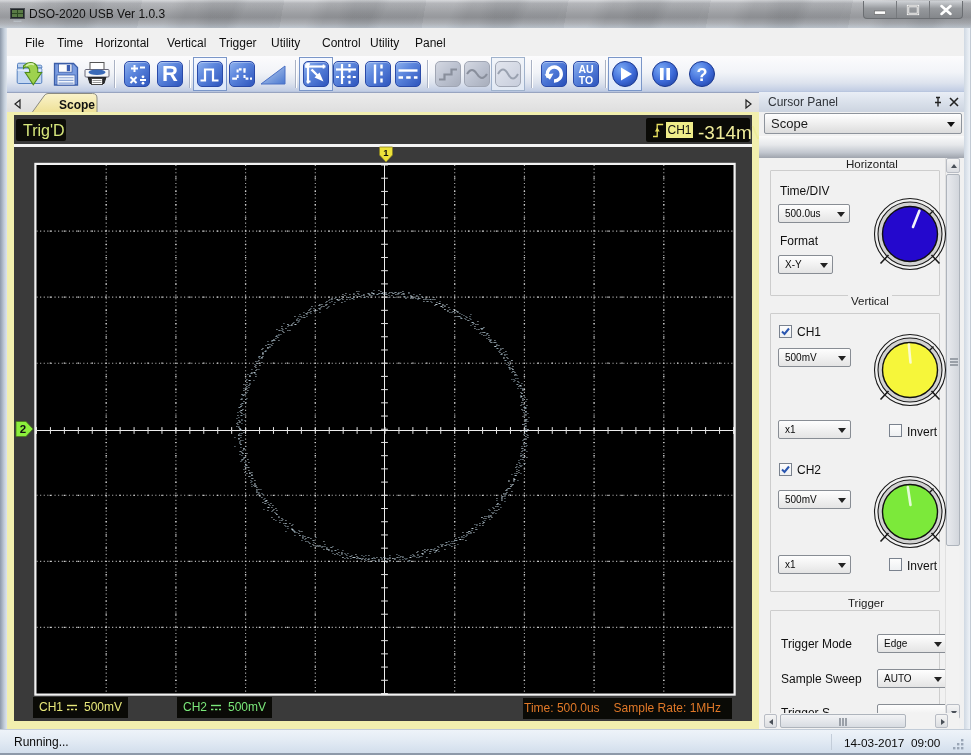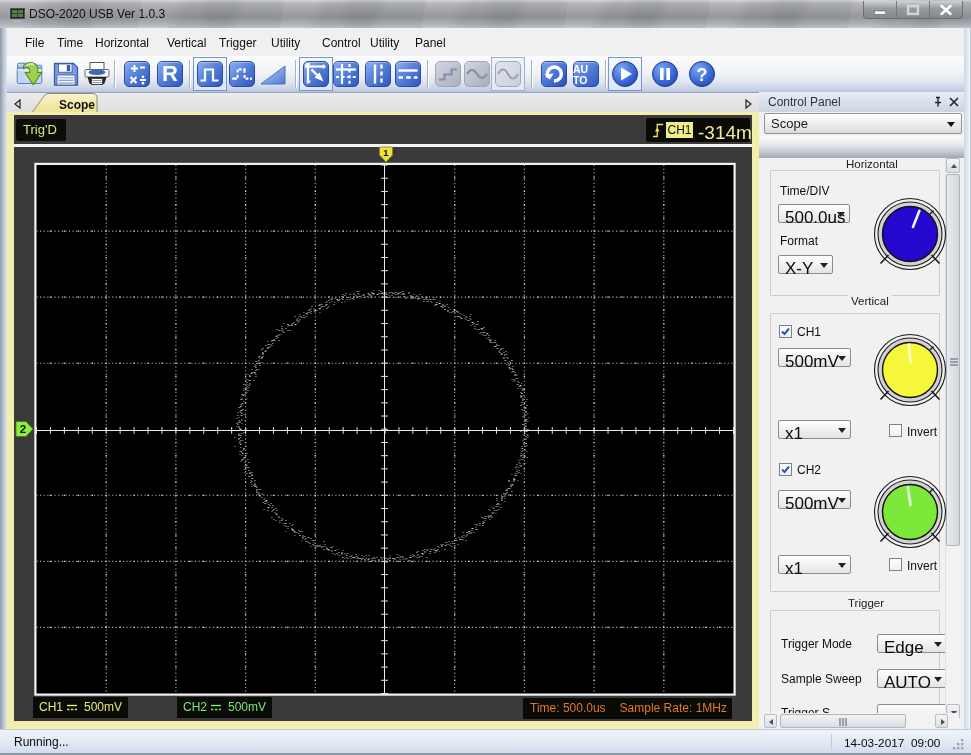--- a/index.html
+++ b/index.html
@@ -27,21 +27,21 @@
 #client{left:7px;top:112px;width:752px;height:617px;background:#f2efae}
 #scopepanel{left:7px;top:3px;width:738px;height:606px;background:#3a3a3a}
 
 #cpanel{left:759px;top:92px;width:205px;height:637px;background:#f1f1f1}
 #cpanel-hdr{left:0;top:0;width:205px;height:20px;background:linear-gradient(180deg,#e9eef6,#ccd4e0);font-size:12px;color:#30343a}
 #scope-dd{left:5px;top:21px;width:198px;height:21px;background:linear-gradient(180deg,#fff 0%,#f0f0f0 45%,#dcdcdc 100%);border:1px solid #8e949c;border-radius:2px;font-size:13px;color:#1a1a1a}
 #gloss{left:0;top:44px;width:205px;height:22px;background:linear-gradient(180deg,#fafafa 0%,#e6e8eb 40%,#c2c7cf 75%,#9fa4ad 100%)}
 .grpbox{position:absolute;border:1px solid #cdcdcd;border-radius:1px}
 .grptitle{position:absolute;background:#f1f1f1;font-size:11.5px;color:#202020;padding:0 3px}
 .lbl{position:absolute;font-size:12px;color:#101010}
-.dd{position:absolute;height:19px;background:linear-gradient(180deg,#fefefe 0%,#f4f4f4 40%,#e4e4e4 100%);border:1px solid #888d94;border-radius:2px;font-size:17px;color:#0a0a0a}
+.dd{position:absolute;height:19px;background:linear-gradient(180deg,#fefefe 0%,#f4f4f4 40%,#e4e4e4 100%);border:1px solid #888d94;border-radius:2px;font-size:10px;color:#0a0a0a}
 .dd .tx{position:absolute;left:6px;top:2.5px}
 .dd .ar{position:absolute;right:4px;top:7px;width:0;height:0;border-left:4px solid transparent;border-right:4px solid transparent;border-top:5px solid #222}
 .cb{position:absolute;width:13px;height:13px;background:linear-gradient(180deg,#fdfdfd,#eef0f2);border:1px solid #7a828e}
 
 #statusbar{left:0;top:729px;width:971px;height:24px;background:linear-gradient(180deg,#eef3f9 0%,#e3ebf4 45%,#d2deec 100%);border-top:1px solid #c2ccd8}
 #statusbar .tx{position:absolute;top:5px;font-size:12px;color:#0a0a0a}
 </style></head><body>
 
 <div class="abs" style="left:0;top:0;width:7px;height:755px;background:linear-gradient(90deg,#8d99a9,#c3cdd9 60%,#dde4ec)"></div>
 <div class="abs" style="left:964px;top:0;width:7px;height:755px;background:linear-gradient(90deg,#cfd8e2,#e4eaf1 55%,#eef2f7 85%,#9aa6b4 100%)"></div>
@@ -231,21 +231,21 @@
  <div class="tbtn" style="left:532px">
       <div class="bluesq" style="background:linear-gradient(135deg,#7ea6ec 0%,#4a74d4 50%,#2850b8 100%)"></div>
   <svg class="abs" style="left:2px;top:2px" width="26" height="26" viewBox="0 0 26 26">
    <path d="M7.2 16.5 A7 7 0 1 1 13 20" stroke="#fff" stroke-width="3.4" fill="none"></path>
    <path d="M3.5 13.5 L8.9 18.8 L12.5 12.5 Z" fill="#fff"></path>
   </svg>
  </div>
 
  <div class="tbtn" style="left:564px">
       <div class="bluesq"></div>
-  <div class="abs" style="left:2px;top:2px;width:26px;height:26px;color:#fff;font-size:10.5px;font-weight:bold;text-align:left;line-height:11px;padding-top:2.5px">AU<br>TO</div>
+  <div class="abs" style="left:2px;top:2px;width:26px;height:26px;color:#fff;font-size:10.5px;font-weight:bold;text-align:center;line-height:11px;padding-top:2.5px">AU<br>TO</div>
  </div>
  <div class="tsep" style="left:598px"></div>
 
  <div class="tbtn" style="left:603px">
       <div class="selbox"></div>
   <svg class="abs" style="left:1px;top:1px" width="28" height="28" viewBox="0 0 28 28">
    <defs>
           <radialGradient id="pg" cx=".35" cy=".3" r=".9">
             <stop offset="0" stop-color="#7aaaf4"></stop>
             <stop offset=".55" stop-color="#3d6ad8"></stop>
@@ -286,21 +286,21 @@
   <path d="M4 21 L17 3 Q18.5 0.5 21 0.5 L65.5 0.5 Q70 0.5 70 5 L70 21 Z" fill="url(#tabg)" stroke="#8a8a80"></path>
  </svg>
  <div class="abs" style="left:52px;top:5px;font-size:12px;font-weight:bold;color:#111">Scope</div>
  <svg class="abs" style="left:736px;top:5px" width="11" height="12" viewBox="0 0 11 12">
       <path d="M3 2 L8 6 L3 10 Z" fill="none" stroke="#222" stroke-width="1.2"></path>
     </svg>
 </div>
 <div id="client" class="abs">
  <div id="scopepanel" class="abs">
 
-  <div class="abs" style="left:2px;top:4px;width:50px;height:22px;background:#0c0c08;border-radius:2px;color:#d8e87c;font-size:13px;padding:3px 0 0 7px">Trig'D</div>
+  <div class="abs" style="left:2px;top:4px;width:50px;height:22px;background:#0c0c08;border-radius:2px;color:#d8e87c;font-size:16px;padding:3px 0 0 7px">Trig'D</div>
   <div class="abs" style="left:632px;top:3px;width:104px;height:24px;background:#0a0a06;border-radius:2px">
     <svg class="abs" style="left:5px;top:3px" width="14" height="18" viewBox="0 0 14 18">
       <path d="M2 15.5 h4.2 v-12 h6" stroke="#e8e060" stroke-width="1.3" fill="none"></path>
       <path d="M6.3 6.5 L3.9 10.5 L8.7 10.5 Z" fill="#e8e060"></path>
     </svg>
     <div class="abs" style="left:20px;top:4px;width:27px;height:16px;background:#efec8a;color:#111;font-size:12px;text-align:center;line-height:16px">CH1</div>
     <div class="abs" style="left:52px;top:4px;font-size:19px;color:#efec9a">-314mV</div>
   </div>
   <div class="abs" style="left:0;top:29px;width:738px;height:2.5px;background:#f4f4f4"></div>
 
@@ -315,21 +315,21 @@
   </svg>
 
   <div class="abs" style="left:19px;top:582px;width:95px;height:21px;background:#0a0a06;color:#e8e87a;font-size:12px;line-height:21px"><span style="margin-left:6px">CH1</span><svg style="position:absolute;left:33px;top:7px" width="12" height="8" viewBox="0 0 12 8">
           <path d="M1 1.5 h10" stroke="#e8e87a" stroke-width="1.4"></path>
           <path d="M1 5.5 h10" stroke="#e8e87a" stroke-width="1.4" stroke-dasharray="2.4 1.6"></path>
         </svg><span style="margin-left:21px">500mV</span></div>
   <div class="abs" style="left:163px;top:582px;width:95px;height:21px;background:#0a0a06;color:#7ae87a;font-size:12px;line-height:21px"><span style="margin-left:6px">CH2</span><svg style="position:absolute;left:33px;top:7px" width="12" height="8" viewBox="0 0 12 8">
           <path d="M1 1.5 h10" stroke="#7ae87a" stroke-width="1.4"></path>
           <path d="M1 5.5 h10" stroke="#7ae87a" stroke-width="1.4" stroke-dasharray="2.4 1.6"></path>
         </svg><span style="margin-left:21px">500mV</span></div>
-  <div class="abs" style="left:509px;top:583px;width:209px;height:21px;background:#0a0a06;color:#e07828;font-size:12px;line-height:21px;white-space:nowrap"><span style="margin-left:7px">Time: 500.0us</span><span style="margin-left:14px">Sample Rate: 1MHz</span></div>
+  <div class="abs" style="left:509px;top:583px;width:209px;height:21px;background:#0a0a06;color:#e07828;font-size:12px;line-height:21px;white-space:nowrap"><span style="margin-left:1px">Time: 500.0us</span><span style="margin-left:14px">Sample Rate: 1MHz</span></div>
  </div>
 </div>
 <svg width="706" height="540" viewBox="0 0 706 540" style="position:absolute;left:32px;top:160px">
 <rect x="3.40" y="3.90" width="699.20" height="530.70" fill="#000" stroke="#f2f2f2" stroke-width="2.2"></rect>
 <line x1="74.2" y1="5.0" x2="74.2" y2="533.5" stroke="#b2b2b2" stroke-width="1.1" stroke-dasharray="1.1 2.5"></line>
 <line x1="143.9" y1="5.0" x2="143.9" y2="533.5" stroke="#b2b2b2" stroke-width="1.1" stroke-dasharray="1.1 2.5"></line>
 <line x1="213.6" y1="5.0" x2="213.6" y2="533.5" stroke="#b2b2b2" stroke-width="1.1" stroke-dasharray="1.1 2.5"></line>
 <line x1="283.3" y1="5.0" x2="283.3" y2="533.5" stroke="#b2b2b2" stroke-width="1.1" stroke-dasharray="1.1 2.5"></line>
 <line x1="422.7" y1="5.0" x2="422.7" y2="533.5" stroke="#b2b2b2" stroke-width="1.1" stroke-dasharray="1.1 2.5"></line>
 <line x1="492.4" y1="5.0" x2="492.4" y2="533.5" stroke="#b2b2b2" stroke-width="1.1" stroke-dasharray="1.1 2.5"></line>
@@ -343,21 +343,21 @@
 <line x1="4.5" y1="467.4" x2="701.5" y2="467.4" stroke="#b2b2b2" stroke-width="1.1" stroke-dasharray="1.1 2.5"></line>
 <line x1="352.5" y1="5.0" x2="352.5" y2="533.5" stroke="#ededed" stroke-width="1"></line>
 <line x1="4.5" y1="270.5" x2="701.5" y2="270.5" stroke="#ededed" stroke-width="1"></line>
 <path d="M4.50 267.1v6.8M18.44 267.1v6.8M32.38 267.1v6.8M46.32 267.1v6.8M60.26 267.1v6.8M74.20 267.1v6.8M88.14 267.1v6.8M102.08 267.1v6.8M116.02 267.1v6.8M129.96 267.1v6.8M143.90 267.1v6.8M157.84 267.1v6.8M171.78 267.1v6.8M185.72 267.1v6.8M199.66 267.1v6.8M213.60 267.1v6.8M227.54 267.1v6.8M241.48 267.1v6.8M255.42 267.1v6.8M269.36 267.1v6.8M283.30 267.1v6.8M297.24 267.1v6.8M311.18 267.1v6.8M325.12 267.1v6.8M339.06 267.1v6.8M353.00 267.1v6.8M366.94 267.1v6.8M380.88 267.1v6.8M394.82 267.1v6.8M408.76 267.1v6.8M422.70 267.1v6.8M436.64 267.1v6.8M450.58 267.1v6.8M464.52 267.1v6.8M478.46 267.1v6.8M492.40 267.1v6.8M506.34 267.1v6.8M520.28 267.1v6.8M534.22 267.1v6.8M548.16 267.1v6.8M562.10 267.1v6.8M576.04 267.1v6.8M589.98 267.1v6.8M603.92 267.1v6.8M617.86 267.1v6.8M631.80 267.1v6.8M645.74 267.1v6.8M659.68 267.1v6.8M673.62 267.1v6.8M687.56 267.1v6.8M701.50 267.1v6.8M349.1 5.00h6.8M349.1 18.21h6.8M349.1 31.43h6.8M349.1 44.64h6.8M349.1 57.85h6.8M349.1 71.06h6.8M349.1 84.28h6.8M349.1 97.49h6.8M349.1 110.70h6.8M349.1 123.91h6.8M349.1 137.12h6.8M349.1 150.34h6.8M349.1 163.55h6.8M349.1 176.76h6.8M349.1 189.97h6.8M349.1 203.19h6.8M349.1 216.40h6.8M349.1 229.61h6.8M349.1 242.83h6.8M349.1 256.04h6.8M349.1 269.25h6.8M349.1 282.46h6.8M349.1 295.68h6.8M349.1 308.89h6.8M349.1 322.10h6.8M349.1 335.31h6.8M349.1 348.53h6.8M349.1 361.74h6.8M349.1 374.95h6.8M349.1 388.16h6.8M349.1 401.38h6.8M349.1 414.59h6.8M349.1 427.80h6.8M349.1 441.01h6.8M349.1 454.23h6.8M349.1 467.44h6.8M349.1 480.65h6.8M349.1 493.86h6.8M349.1 507.07h6.8M349.1 520.29h6.8M349.1 533.50h6.8" stroke="#e4e4e4" stroke-width="1" fill="none"></path>
 <path d="M73.5 18.2h1.4M73.5 31.4h1.4M73.5 44.6h1.4M73.5 57.9h1.4M73.5 71.1h1.4M73.5 84.3h1.4M73.5 97.5h1.4M73.5 110.7h1.4M73.5 123.9h1.4M73.5 137.1h1.4M73.5 150.3h1.4M73.5 163.6h1.4M73.5 176.8h1.4M73.5 190.0h1.4M73.5 203.2h1.4M73.5 216.4h1.4M73.5 229.6h1.4M73.5 242.8h1.4M73.5 256.0h1.4M73.5 269.2h1.4M73.5 282.5h1.4M73.5 295.7h1.4M73.5 308.9h1.4M73.5 322.1h1.4M73.5 335.3h1.4M73.5 348.5h1.4M73.5 361.7h1.4M73.5 374.9h1.4M73.5 388.2h1.4M73.5 401.4h1.4M73.5 414.6h1.4M73.5 427.8h1.4M73.5 441.0h1.4M73.5 454.2h1.4M73.5 467.4h1.4M73.5 480.7h1.4M73.5 493.9h1.4M73.5 507.1h1.4M73.5 520.3h1.4M143.2 18.2h1.4M143.2 31.4h1.4M143.2 44.6h1.4M143.2 57.9h1.4M143.2 71.1h1.4M143.2 84.3h1.4M143.2 97.5h1.4M143.2 110.7h1.4M143.2 123.9h1.4M143.2 137.1h1.4M143.2 150.3h1.4M143.2 163.6h1.4M143.2 176.8h1.4M143.2 190.0h1.4M143.2 203.2h1.4M143.2 216.4h1.4M143.2 229.6h1.4M143.2 242.8h1.4M143.2 256.0h1.4M143.2 269.2h1.4M143.2 282.5h1.4M143.2 295.7h1.4M143.2 308.9h1.4M143.2 322.1h1.4M143.2 335.3h1.4M143.2 348.5h1.4M143.2 361.7h1.4M143.2 374.9h1.4M143.2 388.2h1.4M143.2 401.4h1.4M143.2 414.6h1.4M143.2 427.8h1.4M143.2 441.0h1.4M143.2 454.2h1.4M143.2 467.4h1.4M143.2 480.7h1.4M143.2 493.9h1.4M143.2 507.1h1.4M143.2 520.3h1.4M212.9 18.2h1.4M212.9 31.4h1.4M212.9 44.6h1.4M212.9 57.9h1.4M212.9 71.1h1.4M212.9 84.3h1.4M212.9 97.5h1.4M212.9 110.7h1.4M212.9 123.9h1.4M212.9 137.1h1.4M212.9 150.3h1.4M212.9 163.6h1.4M212.9 176.8h1.4M212.9 190.0h1.4M212.9 203.2h1.4M212.9 216.4h1.4M212.9 229.6h1.4M212.9 242.8h1.4M212.9 256.0h1.4M212.9 269.2h1.4M212.9 282.5h1.4M212.9 295.7h1.4M212.9 308.9h1.4M212.9 322.1h1.4M212.9 335.3h1.4M212.9 348.5h1.4M212.9 361.7h1.4M212.9 374.9h1.4M212.9 388.2h1.4M212.9 401.4h1.4M212.9 414.6h1.4M212.9 427.8h1.4M212.9 441.0h1.4M212.9 454.2h1.4M212.9 467.4h1.4M212.9 480.7h1.4M212.9 493.9h1.4M212.9 507.1h1.4M212.9 520.3h1.4M282.6 18.2h1.4M282.6 31.4h1.4M282.6 44.6h1.4M282.6 57.9h1.4M282.6 71.1h1.4M282.6 84.3h1.4M282.6 97.5h1.4M282.6 110.7h1.4M282.6 123.9h1.4M282.6 137.1h1.4M282.6 150.3h1.4M282.6 163.6h1.4M282.6 176.8h1.4M282.6 190.0h1.4M282.6 203.2h1.4M282.6 216.4h1.4M282.6 229.6h1.4M282.6 242.8h1.4M282.6 256.0h1.4M282.6 269.2h1.4M282.6 282.5h1.4M282.6 295.7h1.4M282.6 308.9h1.4M282.6 322.1h1.4M282.6 335.3h1.4M282.6 348.5h1.4M282.6 361.7h1.4M282.6 374.9h1.4M282.6 388.2h1.4M282.6 401.4h1.4M282.6 414.6h1.4M282.6 427.8h1.4M282.6 441.0h1.4M282.6 454.2h1.4M282.6 467.4h1.4M282.6 480.7h1.4M282.6 493.9h1.4M282.6 507.1h1.4M282.6 520.3h1.4M422.0 18.2h1.4M422.0 31.4h1.4M422.0 44.6h1.4M422.0 57.9h1.4M422.0 71.1h1.4M422.0 84.3h1.4M422.0 97.5h1.4M422.0 110.7h1.4M422.0 123.9h1.4M422.0 137.1h1.4M422.0 150.3h1.4M422.0 163.6h1.4M422.0 176.8h1.4M422.0 190.0h1.4M422.0 203.2h1.4M422.0 216.4h1.4M422.0 229.6h1.4M422.0 242.8h1.4M422.0 256.0h1.4M422.0 269.2h1.4M422.0 282.5h1.4M422.0 295.7h1.4M422.0 308.9h1.4M422.0 322.1h1.4M422.0 335.3h1.4M422.0 348.5h1.4M422.0 361.7h1.4M422.0 374.9h1.4M422.0 388.2h1.4M422.0 401.4h1.4M422.0 414.6h1.4M422.0 427.8h1.4M422.0 441.0h1.4M422.0 454.2h1.4M422.0 467.4h1.4M422.0 480.7h1.4M422.0 493.9h1.4M422.0 507.1h1.4M422.0 520.3h1.4M491.7 18.2h1.4M491.7 31.4h1.4M491.7 44.6h1.4M491.7 57.9h1.4M491.7 71.1h1.4M491.7 84.3h1.4M491.7 97.5h1.4M491.7 110.7h1.4M491.7 123.9h1.4M491.7 137.1h1.4M491.7 150.3h1.4M491.7 163.6h1.4M491.7 176.8h1.4M491.7 190.0h1.4M491.7 203.2h1.4M491.7 216.4h1.4M491.7 229.6h1.4M491.7 242.8h1.4M491.7 256.0h1.4M491.7 269.2h1.4M491.7 282.5h1.4M491.7 295.7h1.4M491.7 308.9h1.4M491.7 322.1h1.4M491.7 335.3h1.4M491.7 348.5h1.4M491.7 361.7h1.4M491.7 374.9h1.4M491.7 388.2h1.4M491.7 401.4h1.4M491.7 414.6h1.4M491.7 427.8h1.4M491.7 441.0h1.4M491.7 454.2h1.4M491.7 467.4h1.4M491.7 480.7h1.4M491.7 493.9h1.4M491.7 507.1h1.4M491.7 520.3h1.4M561.4 18.2h1.4M561.4 31.4h1.4M561.4 44.6h1.4M561.4 57.9h1.4M561.4 71.1h1.4M561.4 84.3h1.4M561.4 97.5h1.4M561.4 110.7h1.4M561.4 123.9h1.4M561.4 137.1h1.4M561.4 150.3h1.4M561.4 163.6h1.4M561.4 176.8h1.4M561.4 190.0h1.4M561.4 203.2h1.4M561.4 216.4h1.4M561.4 229.6h1.4M561.4 242.8h1.4M561.4 256.0h1.4M561.4 269.2h1.4M561.4 282.5h1.4M561.4 295.7h1.4M561.4 308.9h1.4M561.4 322.1h1.4M561.4 335.3h1.4M561.4 348.5h1.4M561.4 361.7h1.4M561.4 374.9h1.4M561.4 388.2h1.4M561.4 401.4h1.4M561.4 414.6h1.4M561.4 427.8h1.4M561.4 441.0h1.4M561.4 454.2h1.4M561.4 467.4h1.4M561.4 480.7h1.4M561.4 493.9h1.4M561.4 507.1h1.4M561.4 520.3h1.4M631.1 18.2h1.4M631.1 31.4h1.4M631.1 44.6h1.4M631.1 57.9h1.4M631.1 71.1h1.4M631.1 84.3h1.4M631.1 97.5h1.4M631.1 110.7h1.4M631.1 123.9h1.4M631.1 137.1h1.4M631.1 150.3h1.4M631.1 163.6h1.4M631.1 176.8h1.4M631.1 190.0h1.4M631.1 203.2h1.4M631.1 216.4h1.4M631.1 229.6h1.4M631.1 242.8h1.4M631.1 256.0h1.4M631.1 269.2h1.4M631.1 282.5h1.4M631.1 295.7h1.4M631.1 308.9h1.4M631.1 322.1h1.4M631.1 335.3h1.4M631.1 348.5h1.4M631.1 361.7h1.4M631.1 374.9h1.4M631.1 388.2h1.4M631.1 401.4h1.4M631.1 414.6h1.4M631.1 427.8h1.4M631.1 441.0h1.4M631.1 454.2h1.4M631.1 467.4h1.4M631.1 480.7h1.4M631.1 493.9h1.4M631.1 507.1h1.4M631.1 520.3h1.4M17.7 71.1h1.4M31.7 71.1h1.4M45.6 71.1h1.4M59.6 71.1h1.4M73.5 71.1h1.4M87.4 71.1h1.4M101.4 71.1h1.4M115.3 71.1h1.4M129.3 71.1h1.4M143.2 71.1h1.4M157.1 71.1h1.4M171.1 71.1h1.4M185.0 71.1h1.4M199.0 71.1h1.4M212.9 71.1h1.4M226.8 71.1h1.4M240.8 71.1h1.4M254.7 71.1h1.4M268.7 71.1h1.4M282.6 71.1h1.4M296.5 71.1h1.4M310.5 71.1h1.4M324.4 71.1h1.4M338.4 71.1h1.4M352.3 71.1h1.4M366.2 71.1h1.4M380.2 71.1h1.4M394.1 71.1h1.4M408.1 71.1h1.4M422.0 71.1h1.4M435.9 71.1h1.4M449.9 71.1h1.4M463.8 71.1h1.4M477.8 71.1h1.4M491.7 71.1h1.4M505.6 71.1h1.4M519.6 71.1h1.4M533.5 71.1h1.4M547.5 71.1h1.4M561.4 71.1h1.4M575.3 71.1h1.4M589.3 71.1h1.4M603.2 71.1h1.4M617.2 71.1h1.4M631.1 71.1h1.4M645.0 71.1h1.4M659.0 71.1h1.4M672.9 71.1h1.4M686.9 71.1h1.4M17.7 137.1h1.4M31.7 137.1h1.4M45.6 137.1h1.4M59.6 137.1h1.4M73.5 137.1h1.4M87.4 137.1h1.4M101.4 137.1h1.4M115.3 137.1h1.4M129.3 137.1h1.4M143.2 137.1h1.4M157.1 137.1h1.4M171.1 137.1h1.4M185.0 137.1h1.4M199.0 137.1h1.4M212.9 137.1h1.4M226.8 137.1h1.4M240.8 137.1h1.4M254.7 137.1h1.4M268.7 137.1h1.4M282.6 137.1h1.4M296.5 137.1h1.4M310.5 137.1h1.4M324.4 137.1h1.4M338.4 137.1h1.4M352.3 137.1h1.4M366.2 137.1h1.4M380.2 137.1h1.4M394.1 137.1h1.4M408.1 137.1h1.4M422.0 137.1h1.4M435.9 137.1h1.4M449.9 137.1h1.4M463.8 137.1h1.4M477.8 137.1h1.4M491.7 137.1h1.4M505.6 137.1h1.4M519.6 137.1h1.4M533.5 137.1h1.4M547.5 137.1h1.4M561.4 137.1h1.4M575.3 137.1h1.4M589.3 137.1h1.4M603.2 137.1h1.4M617.2 137.1h1.4M631.1 137.1h1.4M645.0 137.1h1.4M659.0 137.1h1.4M672.9 137.1h1.4M686.9 137.1h1.4M17.7 203.2h1.4M31.7 203.2h1.4M45.6 203.2h1.4M59.6 203.2h1.4M73.5 203.2h1.4M87.4 203.2h1.4M101.4 203.2h1.4M115.3 203.2h1.4M129.3 203.2h1.4M143.2 203.2h1.4M157.1 203.2h1.4M171.1 203.2h1.4M185.0 203.2h1.4M199.0 203.2h1.4M212.9 203.2h1.4M226.8 203.2h1.4M240.8 203.2h1.4M254.7 203.2h1.4M268.7 203.2h1.4M282.6 203.2h1.4M296.5 203.2h1.4M310.5 203.2h1.4M324.4 203.2h1.4M338.4 203.2h1.4M352.3 203.2h1.4M366.2 203.2h1.4M380.2 203.2h1.4M394.1 203.2h1.4M408.1 203.2h1.4M422.0 203.2h1.4M435.9 203.2h1.4M449.9 203.2h1.4M463.8 203.2h1.4M477.8 203.2h1.4M491.7 203.2h1.4M505.6 203.2h1.4M519.6 203.2h1.4M533.5 203.2h1.4M547.5 203.2h1.4M561.4 203.2h1.4M575.3 203.2h1.4M589.3 203.2h1.4M603.2 203.2h1.4M617.2 203.2h1.4M631.1 203.2h1.4M645.0 203.2h1.4M659.0 203.2h1.4M672.9 203.2h1.4M686.9 203.2h1.4M17.7 335.3h1.4M31.7 335.3h1.4M45.6 335.3h1.4M59.6 335.3h1.4M73.5 335.3h1.4M87.4 335.3h1.4M101.4 335.3h1.4M115.3 335.3h1.4M129.3 335.3h1.4M143.2 335.3h1.4M157.1 335.3h1.4M171.1 335.3h1.4M185.0 335.3h1.4M199.0 335.3h1.4M212.9 335.3h1.4M226.8 335.3h1.4M240.8 335.3h1.4M254.7 335.3h1.4M268.7 335.3h1.4M282.6 335.3h1.4M296.5 335.3h1.4M310.5 335.3h1.4M324.4 335.3h1.4M338.4 335.3h1.4M352.3 335.3h1.4M366.2 335.3h1.4M380.2 335.3h1.4M394.1 335.3h1.4M408.1 335.3h1.4M422.0 335.3h1.4M435.9 335.3h1.4M449.9 335.3h1.4M463.8 335.3h1.4M477.8 335.3h1.4M491.7 335.3h1.4M505.6 335.3h1.4M519.6 335.3h1.4M533.5 335.3h1.4M547.5 335.3h1.4M561.4 335.3h1.4M575.3 335.3h1.4M589.3 335.3h1.4M603.2 335.3h1.4M617.2 335.3h1.4M631.1 335.3h1.4M645.0 335.3h1.4M659.0 335.3h1.4M672.9 335.3h1.4M686.9 335.3h1.4M17.7 401.4h1.4M31.7 401.4h1.4M45.6 401.4h1.4M59.6 401.4h1.4M73.5 401.4h1.4M87.4 401.4h1.4M101.4 401.4h1.4M115.3 401.4h1.4M129.3 401.4h1.4M143.2 401.4h1.4M157.1 401.4h1.4M171.1 401.4h1.4M185.0 401.4h1.4M199.0 401.4h1.4M212.9 401.4h1.4M226.8 401.4h1.4M240.8 401.4h1.4M254.7 401.4h1.4M268.7 401.4h1.4M282.6 401.4h1.4M296.5 401.4h1.4M310.5 401.4h1.4M324.4 401.4h1.4M338.4 401.4h1.4M352.3 401.4h1.4M366.2 401.4h1.4M380.2 401.4h1.4M394.1 401.4h1.4M408.1 401.4h1.4M422.0 401.4h1.4M435.9 401.4h1.4M449.9 401.4h1.4M463.8 401.4h1.4M477.8 401.4h1.4M491.7 401.4h1.4M505.6 401.4h1.4M519.6 401.4h1.4M533.5 401.4h1.4M547.5 401.4h1.4M561.4 401.4h1.4M575.3 401.4h1.4M589.3 401.4h1.4M603.2 401.4h1.4M617.2 401.4h1.4M631.1 401.4h1.4M645.0 401.4h1.4M659.0 401.4h1.4M672.9 401.4h1.4M686.9 401.4h1.4M17.7 467.4h1.4M31.7 467.4h1.4M45.6 467.4h1.4M59.6 467.4h1.4M73.5 467.4h1.4M87.4 467.4h1.4M101.4 467.4h1.4M115.3 467.4h1.4M129.3 467.4h1.4M143.2 467.4h1.4M157.1 467.4h1.4M171.1 467.4h1.4M185.0 467.4h1.4M199.0 467.4h1.4M212.9 467.4h1.4M226.8 467.4h1.4M240.8 467.4h1.4M254.7 467.4h1.4M268.7 467.4h1.4M282.6 467.4h1.4M296.5 467.4h1.4M310.5 467.4h1.4M324.4 467.4h1.4M338.4 467.4h1.4M352.3 467.4h1.4M366.2 467.4h1.4M380.2 467.4h1.4M394.1 467.4h1.4M408.1 467.4h1.4M422.0 467.4h1.4M435.9 467.4h1.4M449.9 467.4h1.4M463.8 467.4h1.4M477.8 467.4h1.4M491.7 467.4h1.4M505.6 467.4h1.4M519.6 467.4h1.4M533.5 467.4h1.4M547.5 467.4h1.4M561.4 467.4h1.4M575.3 467.4h1.4M589.3 467.4h1.4M603.2 467.4h1.4M617.2 467.4h1.4M631.1 467.4h1.4M645.0 467.4h1.4M659.0 467.4h1.4M672.9 467.4h1.4M686.9 467.4h1.4" stroke="#cfcfcf" stroke-width="1.2" fill="none"></path>
 <path d="M493.5 265.5h.9M493.5 268.5h.9M495.5 269.5h.9M493.5 269.5h.9M492.5 273.5h.9M494.5 274.5h.9M491.5 274.5h.9M493.5 278.5h.9M490.5 280.5h.9M491.5 279.5h.9M491.5 284.5h.9M493.5 283.5h.9M494.5 285.5h.9M491.5 283.5h.9M493.5 286.5h.9M494.5 285.5h.9M490.5 288.5h.9M489.5 286.5h.9M490.5 288.5h.9M492.5 290.5h.9M494.5 291.5h.9M490.5 290.5h.9M488.5 293.5h.9M490.5 294.5h.9M490.5 297.5h.9M489.5 295.5h.9M488.5 296.5h.9M488.5 299.5h.9M486.5 300.5h.9M491.5 303.5h.9M487.5 303.5h.9M486.5 302.5h.9M489.5 305.5h.9M486.5 307.5h.9M484.5 306.5h.9M484.5 309.5h.9M484.5 309.5h.9M488.5 313.5h.9M482.5 313.5h.9M479.5 314.5h.9M482.5 315.5h.9M483.5 315.5h.9M485.5 320.5h.9M481.5 321.5h.9M480.5 324.5h.9M478.5 326.5h.9M475.5 328.5h.9M476.5 328.5h.9M475.5 328.5h.9M474.5 330.5h.9M477.5 334.5h.9M473.5 334.5h.9M471.5 334.5h.9M472.5 336.5h.9M469.5 336.5h.9M472.5 338.5h.9M469.5 339.5h.9M472.5 341.5h.9M464.5 340.5h.9M467.5 344.5h.9M465.5 343.5h.9M465.5 344.5h.9M468.5 347.5h.9M460.5 347.5h.9M463.5 353.5h.9M461.5 352.5h.9M459.5 352.5h.9M457.5 350.5h.9M456.5 349.5h.9M456.5 355.5h.9M457.5 359.5h.9M454.5 356.5h.9M449.5 357.5h.9M452.5 360.5h.9M450.5 361.5h.9M451.5 362.5h.9M444.5 364.5h.9M444.5 365.5h.9M444.5 365.5h.9M442.5 364.5h.9M444.5 365.5h.9M443.5 367.5h.9M444.5 369.5h.9M439.5 370.5h.9M438.5 373.5h.9M437.5 371.5h.9M436.5 371.5h.9M435.5 372.5h.9M434.5 374.5h.9M434.5 375.5h.9M433.5 376.5h.9M431.5 377.5h.9M429.5 377.5h.9M429.5 376.5h.9M427.5 379.5h.9M424.5 380.5h.9M423.5 380.5h.9M421.5 381.5h.9M425.5 384.5h.9M419.5 381.5h.9M418.5 383.5h.9M416.5 384.5h.9M417.5 385.5h.9M416.5 381.5h.9M414.5 382.5h.9M413.5 382.5h.9M414.5 384.5h.9M412.5 385.5h.9M408.5 384.5h.9M406.5 387.5h.9M406.5 391.5h.9M403.5 391.5h.9M402.5 388.5h.9M401.5 390.5h.9M401.5 389.5h.9M399.5 389.5h.9M398.5 391.5h.9M392.5 392.5h.9M389.5 396.5h.9M385.5 394.5h.9M385.5 395.5h.9M386.5 397.5h.9M384.5 397.5h.9M382.5 396.5h.9M380.5 394.5h.9M380.5 396.5h.9M378.5 395.5h.9M378.5 395.5h.9M377.5 400.5h.9M376.5 400.5h.9M376.5 401.5h.9M374.5 398.5h.9M373.5 399.5h.9M372.5 398.5h.9M370.5 396.5h.9M370.5 399.5h.9M366.5 395.5h.9M367.5 399.5h.9M367.5 397.5h.9M364.5 394.5h.9M364.5 397.5h.9M360.5 398.5h.9M357.5 395.5h.9M357.5 400.5h.9M355.5 399.5h.9M352.5 400.5h.9M352.5 397.5h.9M349.5 398.5h.9M349.5 399.5h.9M346.5 401.5h.9M341.5 397.5h.9M342.5 400.5h.9M340.5 398.5h.9M339.5 398.5h.9M336.5 398.5h.9M335.5 399.5h.9M333.5 395.5h.9M333.5 398.5h.9M333.5 400.5h.9M331.5 396.5h.9M328.5 398.5h.9M329.5 395.5h.9M326.5 398.5h.9M327.5 398.5h.9M319.5 395.5h.9M319.5 395.5h.9M318.5 398.5h.9M317.5 396.5h.9M314.5 397.5h.9M314.5 395.5h.9M315.5 393.5h.9M313.5 394.5h.9M312.5 398.5h.9M312.5 393.5h.9M310.5 397.5h.9M309.5 394.5h.9M310.5 390.5h.9M307.5 395.5h.9M305.5 394.5h.9M305.5 389.5h.9M303.5 390.5h.9M302.5 390.5h.9M300.5 393.5h.9M299.5 391.5h.9M299.5 390.5h.9M299.5 387.5h.9M300.5 386.5h.9M295.5 389.5h.9M294.5 387.5h.9M292.5 386.5h.9M292.5 384.5h.9M289.5 387.5h.9M288.5 386.5h.9M283.5 385.5h.9M281.5 382.5h.9M280.5 380.5h.9M283.5 377.5h.9M278.5 386.5h.9M276.5 382.5h.9M276.5 377.5h.9M275.5 381.5h.9M272.5 379.5h.9M270.5 378.5h.9M269.5 380.5h.9M270.5 376.5h.9M270.5 375.5h.9M267.5 375.5h.9M266.5 370.5h.9M262.5 375.5h.9M264.5 372.5h.9M261.5 371.5h.9M261.5 370.5h.9M262.5 371.5h.9M259.5 368.5h.9M259.5 368.5h.9M260.5 364.5h.9M255.5 368.5h.9M253.5 371.5h.9M253.5 366.5h.9M253.5 363.5h.9M252.5 365.5h.9M250.5 359.5h.9M247.5 360.5h.9M243.5 360.5h.9M246.5 356.5h.9M244.5 354.5h.9M244.5 354.5h.9M242.5 352.5h.9M242.5 352.5h.9M239.5 351.5h.9M237.5 345.5h.9M231.5 349.5h.9M235.5 342.5h.9M233.5 343.5h.9M232.5 341.5h.9M231.5 339.5h.9M232.5 338.5h.9M232.5 338.5h.9M227.5 336.5h.9M230.5 334.5h.9M229.5 333.5h.9M230.5 334.5h.9M226.5 333.5h.9M226.5 332.5h.9M224.5 331.5h.9M228.5 329.5h.9M224.5 330.5h.9M223.5 326.5h.9M219.5 326.5h.9M219.5 324.5h.9M218.5 322.5h.9M219.5 321.5h.9M220.5 318.5h.9M218.5 320.5h.9M217.5 316.5h.9M219.5 315.5h.9M219.5 314.5h.9M217.5 313.5h.9M211.5 309.5h.9M216.5 307.5h.9M212.5 306.5h.9M214.5 305.5h.9M213.5 301.5h.9M212.5 302.5h.9M208.5 301.5h.9M209.5 299.5h.9M209.5 300.5h.9M211.5 297.5h.9M212.5 297.5h.9M209.5 295.5h.9M207.5 294.5h.9M210.5 293.5h.9M210.5 290.5h.9M207.5 291.5h.9M211.5 288.5h.9M213.5 286.5h.9M208.5 287.5h.9M208.5 284.5h.9M207.5 283.5h.9M208.5 284.5h.9M202.5 286.5h.9M207.5 282.5h.9M207.5 281.5h.9M210.5 280.5h.9M206.5 279.5h.9M206.5 278.5h.9M202.5 277.5h.9M208.5 277.5h.9M206.5 275.5h.9M207.5 273.5h.9M208.5 270.5h.9M207.5 268.5h.9M206.5 266.5h.9M209.5 263.5h.9M205.5 262.5h.9M209.5 260.5h.9M209.5 259.5h.9M212.5 260.5h.9M204.5 258.5h.9M209.5 255.5h.9M206.5 257.5h.9M208.5 255.5h.9M211.5 254.5h.9M205.5 252.5h.9M207.5 251.5h.9M206.5 247.5h.9M207.5 247.5h.9M209.5 245.5h.9M208.5 246.5h.9M209.5 245.5h.9M210.5 243.5h.9M209.5 243.5h.9M213.5 242.5h.9M208.5 239.5h.9M213.5 239.5h.9M209.5 238.5h.9M214.5 238.5h.9M209.5 238.5h.9M211.5 235.5h.9M210.5 235.5h.9M210.5 234.5h.9M213.5 233.5h.9M214.5 232.5h.9M213.5 229.5h.9M211.5 228.5h.9M216.5 227.5h.9M213.5 227.5h.9M214.5 224.5h.9M217.5 223.5h.9M217.5 224.5h.9M216.5 220.5h.9M217.5 220.5h.9M214.5 219.5h.9M221.5 220.5h.9M217.5 216.5h.9M215.5 214.5h.9M218.5 213.5h.9M223.5 214.5h.9M222.5 213.5h.9M219.5 209.5h.9M226.5 209.5h.9M222.5 204.5h.9M224.5 203.5h.9M225.5 201.5h.9M225.5 201.5h.9M226.5 197.5h.9M227.5 198.5h.9M229.5 198.5h.9M226.5 196.5h.9M229.5 197.5h.9M227.5 196.5h.9M230.5 193.5h.9M232.5 191.5h.9M233.5 190.5h.9M233.5 191.5h.9M235.5 187.5h.9M237.5 187.5h.9M237.5 186.5h.9M235.5 184.5h.9M238.5 184.5h.9M235.5 181.5h.9M240.5 180.5h.9M239.5 181.5h.9M239.5 180.5h.9M242.5 180.5h.9M243.5 178.5h.9M243.5 176.5h.9M244.5 175.5h.9M244.5 176.5h.9M246.5 175.5h.9M246.5 174.5h.9M246.5 175.5h.9M248.5 174.5h.9M246.5 170.5h.9M249.5 170.5h.9M250.5 169.5h.9M251.5 163.5h.9M255.5 166.5h.9M255.5 164.5h.9M255.5 166.5h.9M258.5 165.5h.9M261.5 162.5h.9M265.5 162.5h.9M266.5 161.5h.9M266.5 160.5h.9M265.5 158.5h.9M264.5 159.5h.9M267.5 159.5h.9M266.5 156.5h.9M269.5 157.5h.9M267.5 154.5h.9M272.5 157.5h.9M271.5 152.5h.9M273.5 153.5h.9M274.5 156.5h.9M274.5 154.5h.9M277.5 152.5h.9M278.5 153.5h.9M278.5 148.5h.9M281.5 150.5h.9M281.5 148.5h.9M287.5 152.5h.9M287.5 149.5h.9M286.5 148.5h.9M288.5 147.5h.9M287.5 145.5h.9M294.5 148.5h.9M295.5 147.5h.9M293.5 142.5h.9M293.5 144.5h.9M296.5 146.5h.9M297.5 142.5h.9M296.5 140.5h.9M297.5 139.5h.9M299.5 141.5h.9M302.5 142.5h.9M303.5 137.5h.9M302.5 138.5h.9M305.5 140.5h.9M312.5 141.5h.9M315.5 137.5h.9M316.5 137.5h.9M317.5 139.5h.9M319.5 138.5h.9M320.5 138.5h.9M321.5 139.5h.9M321.5 133.5h.9M323.5 135.5h.9M326.5 136.5h.9M326.5 134.5h.9M326.5 131.5h.9M329.5 135.5h.9M331.5 137.5h.9M332.5 137.5h.9M335.5 133.5h.9M336.5 134.5h.9M339.5 135.5h.9M339.5 133.5h.9M341.5 130.5h.9M341.5 134.5h.9M344.5 134.5h.9M345.5 134.5h.9M347.5 133.5h.9M349.5 133.5h.9M350.5 133.5h.9M353.5 133.5h.9M354.5 134.5h.9M356.5 135.5h.9M356.5 137.5h.9M356.5 133.5h.9M361.5 133.5h.9M362.5 132.5h.9M365.5 133.5h.9M366.5 132.5h.9M365.5 134.5h.9M370.5 133.5h.9M372.5 136.5h.9M373.5 137.5h.9M371.5 136.5h.9M376.5 133.5h.9M378.5 137.5h.9M378.5 136.5h.9M381.5 134.5h.9M381.5 137.5h.9M383.5 138.5h.9M385.5 139.5h.9M384.5 135.5h.9M385.5 138.5h.9M387.5 138.5h.9M389.5 136.5h.9M393.5 138.5h.9M395.5 139.5h.9M394.5 141.5h.9M397.5 139.5h.9M398.5 139.5h.9M398.5 141.5h.9M399.5 142.5h.9M403.5 144.5h.9M407.5 141.5h.9M407.5 143.5h.9M412.5 145.5h.9M412.5 149.5h.9M417.5 149.5h.9M417.5 152.5h.9M419.5 152.5h.9M420.5 151.5h.9M423.5 150.5h.9M422.5 152.5h.9M425.5 151.5h.9M426.5 156.5h.9M427.5 153.5h.9M429.5 154.5h.9M427.5 156.5h.9M431.5 155.5h.9M428.5 157.5h.9M428.5 158.5h.9M429.5 158.5h.9M433.5 156.5h.9M432.5 158.5h.9M433.5 159.5h.9M438.5 154.5h.9M437.5 156.5h.9M436.5 160.5h.9M437.5 158.5h.9M438.5 159.5h.9M439.5 162.5h.9M440.5 162.5h.9M438.5 165.5h.9M440.5 164.5h.9M444.5 169.5h.9M444.5 169.5h.9M448.5 168.5h.9M449.5 168.5h.9M448.5 172.5h.9M450.5 168.5h.9M447.5 173.5h.9M449.5 174.5h.9M451.5 172.5h.9M452.5 172.5h.9M455.5 173.5h.9M454.5 173.5h.9M454.5 174.5h.9M453.5 175.5h.9M454.5 178.5h.9M458.5 180.5h.9M458.5 179.5h.9M457.5 180.5h.9M459.5 182.5h.9M461.5 182.5h.9M463.5 182.5h.9M462.5 186.5h.9M464.5 184.5h.9M464.5 188.5h.9M465.5 188.5h.9M468.5 188.5h.9M466.5 191.5h.9M467.5 190.5h.9M471.5 192.5h.9M469.5 194.5h.9M468.5 194.5h.9M472.5 195.5h.9M474.5 194.5h.9M473.5 200.5h.9M472.5 200.5h.9M475.5 202.5h.9M477.5 201.5h.9M474.5 204.5h.9M479.5 200.5h.9M476.5 207.5h.9M477.5 204.5h.9M477.5 207.5h.9M477.5 209.5h.9M480.5 209.5h.9M479.5 212.5h.9M481.5 211.5h.9M482.5 214.5h.9M484.5 215.5h.9M483.5 218.5h.9M484.5 215.5h.9M479.5 219.5h.9M485.5 218.5h.9M481.5 219.5h.9M482.5 220.5h.9M481.5 221.5h.9M486.5 222.5h.9M484.5 224.5h.9M485.5 224.5h.9M489.5 223.5h.9M488.5 226.5h.9M485.5 228.5h.9M490.5 228.5h.9M488.5 228.5h.9M489.5 233.5h.9M488.5 235.5h.9M489.5 233.5h.9M492.5 237.5h.9M488.5 237.5h.9M490.5 239.5h.9M493.5 241.5h.9M489.5 244.5h.9M493.5 247.5h.9M491.5 247.5h.9M492.5 247.5h.9M493.5 248.5h.9M490.5 250.5h.9M493.5 252.5h.9M493.5 251.5h.9M491.5 252.5h.9M495.5 253.5h.9M493.5 255.5h.9M490.5 256.5h.9M496.5 257.5h.9M493.5 259.5h.9M492.5 260.5h.9M494.5 259.5h.9M495.5 261.5h.9M492.5 263.5h.9M490.5 264.5h.9M492.5 266.5h.9" stroke="#93a9b6" stroke-width="1.1" fill="none"></path>
 <path d="M493.5 266.5h.9M495.5 269.5h.9M494.5 271.5h.9M492.5 270.5h.9M488.5 271.5h.9M493.5 271.5h.9M495.5 275.5h.9M495.5 277.5h.9M493.5 276.5h.9M493.5 279.5h.9M493.5 279.5h.9M493.5 283.5h.9M489.5 288.5h.9M492.5 289.5h.9M489.5 291.5h.9M488.5 295.5h.9M492.5 296.5h.9M494.5 297.5h.9M491.5 297.5h.9M490.5 299.5h.9M492.5 303.5h.9M488.5 306.5h.9M484.5 304.5h.9M487.5 305.5h.9M483.5 307.5h.9M486.5 310.5h.9M484.5 313.5h.9M486.5 312.5h.9M484.5 311.5h.9M483.5 315.5h.9M481.5 318.5h.9M482.5 319.5h.9M481.5 320.5h.9M481.5 319.5h.9M482.5 319.5h.9M476.5 320.5h.9M476.5 321.5h.9M478.5 324.5h.9M479.5 325.5h.9M480.5 324.5h.9M478.5 326.5h.9M477.5 328.5h.9M474.5 329.5h.9M479.5 331.5h.9M473.5 330.5h.9M473.5 333.5h.9M474.5 332.5h.9M471.5 333.5h.9M470.5 336.5h.9M469.5 337.5h.9M469.5 338.5h.9M469.5 340.5h.9M464.5 338.5h.9M465.5 343.5h.9M464.5 344.5h.9M464.5 344.5h.9M465.5 346.5h.9M463.5 346.5h.9M466.5 349.5h.9M464.5 350.5h.9M461.5 348.5h.9M462.5 350.5h.9M460.5 353.5h.9M458.5 355.5h.9M459.5 357.5h.9M458.5 356.5h.9M456.5 356.5h.9M456.5 357.5h.9M452.5 356.5h.9M453.5 358.5h.9M449.5 357.5h.9M451.5 358.5h.9M451.5 362.5h.9M450.5 365.5h.9M450.5 363.5h.9M447.5 363.5h.9M447.5 365.5h.9M443.5 369.5h.9M439.5 368.5h.9M440.5 368.5h.9M441.5 372.5h.9M436.5 371.5h.9M438.5 372.5h.9M436.5 373.5h.9M434.5 372.5h.9M430.5 372.5h.9M431.5 375.5h.9M433.5 380.5h.9M430.5 379.5h.9M428.5 379.5h.9M426.5 377.5h.9M427.5 379.5h.9M423.5 378.5h.9M422.5 380.5h.9M422.5 385.5h.9M420.5 383.5h.9M419.5 386.5h.9M413.5 385.5h.9M410.5 384.5h.9M412.5 389.5h.9M409.5 385.5h.9M409.5 386.5h.9M409.5 385.5h.9M405.5 386.5h.9M405.5 389.5h.9M404.5 390.5h.9M403.5 390.5h.9M402.5 392.5h.9M398.5 389.5h.9M397.5 393.5h.9M395.5 389.5h.9M397.5 391.5h.9M394.5 390.5h.9M392.5 389.5h.9M392.5 391.5h.9M394.5 397.5h.9M390.5 390.5h.9M389.5 393.5h.9M390.5 394.5h.9M390.5 393.5h.9M387.5 396.5h.9M385.5 391.5h.9M384.5 392.5h.9M381.5 395.5h.9M378.5 397.5h.9M377.5 397.5h.9M370.5 397.5h.9M368.5 396.5h.9M368.5 396.5h.9M365.5 397.5h.9M364.5 401.5h.9M362.5 398.5h.9M362.5 399.5h.9M360.5 398.5h.9M357.5 398.5h.9M357.5 400.5h.9M354.5 402.5h.9M357.5 397.5h.9M355.5 398.5h.9M353.5 398.5h.9M351.5 397.5h.9M348.5 397.5h.9M348.5 397.5h.9M346.5 400.5h.9M346.5 399.5h.9M344.5 397.5h.9M343.5 401.5h.9M342.5 398.5h.9M340.5 400.5h.9M337.5 401.5h.9M336.5 399.5h.9M336.5 395.5h.9M332.5 399.5h.9M330.5 398.5h.9M329.5 399.5h.9M324.5 398.5h.9M325.5 397.5h.9M323.5 394.5h.9M324.5 396.5h.9M322.5 397.5h.9M321.5 397.5h.9M320.5 397.5h.9M318.5 396.5h.9M315.5 398.5h.9M309.5 392.5h.9M310.5 397.5h.9M309.5 393.5h.9M306.5 392.5h.9M304.5 393.5h.9M302.5 394.5h.9M296.5 390.5h.9M298.5 387.5h.9M296.5 389.5h.9M294.5 389.5h.9M294.5 388.5h.9M291.5 389.5h.9M291.5 381.5h.9M290.5 386.5h.9M286.5 386.5h.9M287.5 385.5h.9M286.5 386.5h.9M285.5 385.5h.9M284.5 386.5h.9M281.5 385.5h.9M281.5 380.5h.9M280.5 384.5h.9M277.5 383.5h.9M278.5 378.5h.9M273.5 381.5h.9M275.5 377.5h.9M273.5 378.5h.9M272.5 376.5h.9M270.5 377.5h.9M267.5 375.5h.9M269.5 371.5h.9M266.5 373.5h.9M267.5 371.5h.9M262.5 372.5h.9M260.5 370.5h.9M260.5 369.5h.9M259.5 369.5h.9M259.5 365.5h.9M255.5 366.5h.9M257.5 363.5h.9M253.5 363.5h.9M251.5 363.5h.9M253.5 360.5h.9M253.5 360.5h.9M247.5 362.5h.9M249.5 358.5h.9M249.5 360.5h.9M249.5 358.5h.9M246.5 357.5h.9M246.5 357.5h.9M241.5 359.5h.9M244.5 354.5h.9M239.5 357.5h.9M243.5 353.5h.9M244.5 350.5h.9M243.5 348.5h.9M240.5 350.5h.9M241.5 349.5h.9M240.5 345.5h.9M235.5 350.5h.9M239.5 347.5h.9M236.5 347.5h.9M235.5 347.5h.9M236.5 344.5h.9M238.5 343.5h.9M233.5 341.5h.9M232.5 343.5h.9M234.5 340.5h.9M230.5 342.5h.9M233.5 340.5h.9M229.5 337.5h.9M225.5 334.5h.9M224.5 332.5h.9M226.5 329.5h.9M224.5 327.5h.9M224.5 329.5h.9M224.5 327.5h.9M223.5 325.5h.9M222.5 326.5h.9M221.5 325.5h.9M222.5 324.5h.9M222.5 323.5h.9M222.5 320.5h.9M219.5 318.5h.9M219.5 315.5h.9M216.5 316.5h.9M214.5 313.5h.9M217.5 313.5h.9M217.5 313.5h.9M217.5 312.5h.9M212.5 312.5h.9M219.5 312.5h.9M216.5 310.5h.9M215.5 307.5h.9M213.5 307.5h.9M213.5 304.5h.9M213.5 305.5h.9M216.5 302.5h.9M215.5 299.5h.9M210.5 299.5h.9M211.5 298.5h.9M210.5 293.5h.9M214.5 293.5h.9M208.5 291.5h.9M209.5 292.5h.9M211.5 289.5h.9M211.5 288.5h.9M208.5 284.5h.9M208.5 280.5h.9M206.5 278.5h.9M206.5 275.5h.9M208.5 275.5h.9M206.5 274.5h.9M209.5 273.5h.9M211.5 272.5h.9M208.5 269.5h.9M207.5 269.5h.9M207.5 268.5h.9M204.5 266.5h.9M206.5 267.5h.9M205.5 264.5h.9M204.5 263.5h.9M207.5 262.5h.9M207.5 261.5h.9M206.5 260.5h.9M205.5 255.5h.9M208.5 252.5h.9M209.5 253.5h.9M208.5 250.5h.9M210.5 249.5h.9M209.5 250.5h.9M208.5 246.5h.9M208.5 244.5h.9M211.5 241.5h.9M209.5 239.5h.9M209.5 234.5h.9M212.5 234.5h.9M211.5 230.5h.9M215.5 230.5h.9M214.5 228.5h.9M214.5 226.5h.9M216.5 225.5h.9M211.5 224.5h.9M214.5 222.5h.9M213.5 220.5h.9M217.5 220.5h.9M217.5 215.5h.9M217.5 216.5h.9M223.5 216.5h.9M219.5 213.5h.9M221.5 212.5h.9M219.5 212.5h.9M222.5 212.5h.9M223.5 210.5h.9M224.5 209.5h.9M222.5 206.5h.9M223.5 207.5h.9M223.5 205.5h.9M225.5 203.5h.9M227.5 205.5h.9M223.5 201.5h.9M229.5 202.5h.9M226.5 200.5h.9M229.5 197.5h.9M230.5 196.5h.9M230.5 193.5h.9M230.5 194.5h.9M230.5 192.5h.9M229.5 189.5h.9M230.5 188.5h.9M235.5 188.5h.9M235.5 187.5h.9M233.5 185.5h.9M236.5 184.5h.9M239.5 185.5h.9M240.5 183.5h.9M241.5 179.5h.9M241.5 180.5h.9M246.5 180.5h.9M245.5 177.5h.9M244.5 169.5h.9M250.5 171.5h.9M247.5 170.5h.9M251.5 172.5h.9M249.5 166.5h.9M249.5 168.5h.9M253.5 168.5h.9M257.5 170.5h.9M255.5 170.5h.9M256.5 165.5h.9M255.5 164.5h.9M259.5 165.5h.9M260.5 163.5h.9M259.5 164.5h.9M262.5 164.5h.9M263.5 164.5h.9M264.5 160.5h.9M262.5 156.5h.9M268.5 156.5h.9M271.5 157.5h.9M271.5 155.5h.9M274.5 153.5h.9M275.5 152.5h.9M276.5 150.5h.9M278.5 151.5h.9M277.5 149.5h.9M279.5 146.5h.9M282.5 151.5h.9M284.5 150.5h.9M286.5 145.5h.9M287.5 148.5h.9M287.5 144.5h.9M289.5 146.5h.9M289.5 144.5h.9M291.5 146.5h.9M293.5 145.5h.9M294.5 144.5h.9M294.5 141.5h.9M301.5 144.5h.9M299.5 139.5h.9M299.5 138.5h.9M305.5 139.5h.9M304.5 139.5h.9M307.5 139.5h.9M306.5 140.5h.9M309.5 142.5h.9M309.5 136.5h.9M309.5 138.5h.9M310.5 134.5h.9M310.5 139.5h.9M312.5 135.5h.9M314.5 139.5h.9M313.5 133.5h.9M317.5 134.5h.9M321.5 137.5h.9M321.5 136.5h.9M321.5 134.5h.9M324.5 131.5h.9M325.5 133.5h.9M327.5 136.5h.9M331.5 134.5h.9M331.5 135.5h.9M331.5 135.5h.9M334.5 136.5h.9M337.5 135.5h.9M336.5 133.5h.9M337.5 134.5h.9M339.5 132.5h.9M340.5 133.5h.9M341.5 133.5h.9M346.5 130.5h.9M346.5 133.5h.9M348.5 131.5h.9M350.5 132.5h.9M349.5 133.5h.9M351.5 134.5h.9M353.5 132.5h.9M353.5 134.5h.9M357.5 132.5h.9M359.5 135.5h.9M359.5 132.5h.9M360.5 133.5h.9M362.5 137.5h.9M363.5 132.5h.9M363.5 134.5h.9M366.5 133.5h.9M368.5 132.5h.9M369.5 134.5h.9M370.5 131.5h.9M371.5 134.5h.9M371.5 133.5h.9M373.5 138.5h.9M376.5 132.5h.9M378.5 138.5h.9M379.5 136.5h.9M378.5 135.5h.9M380.5 138.5h.9M384.5 136.5h.9M387.5 134.5h.9M386.5 138.5h.9M391.5 139.5h.9M391.5 141.5h.9M390.5 137.5h.9M391.5 141.5h.9M393.5 139.5h.9M395.5 141.5h.9M402.5 139.5h.9M401.5 137.5h.9M400.5 139.5h.9M402.5 145.5h.9M403.5 144.5h.9M404.5 144.5h.9M404.5 142.5h.9M406.5 143.5h.9M407.5 143.5h.9M410.5 145.5h.9M408.5 146.5h.9M410.5 144.5h.9M409.5 146.5h.9M410.5 147.5h.9M414.5 144.5h.9M412.5 146.5h.9M412.5 149.5h.9M415.5 150.5h.9M416.5 147.5h.9M415.5 151.5h.9M421.5 149.5h.9M421.5 149.5h.9M421.5 151.5h.9M424.5 151.5h.9M423.5 156.5h.9M425.5 152.5h.9M425.5 156.5h.9M434.5 157.5h.9M435.5 160.5h.9M440.5 162.5h.9M441.5 163.5h.9M443.5 164.5h.9M445.5 161.5h.9M442.5 166.5h.9M445.5 164.5h.9M442.5 168.5h.9M446.5 169.5h.9M449.5 169.5h.9M451.5 167.5h.9M450.5 172.5h.9M451.5 175.5h.9M456.5 175.5h.9M456.5 177.5h.9M457.5 181.5h.9M456.5 179.5h.9M458.5 182.5h.9M462.5 180.5h.9M462.5 182.5h.9M464.5 185.5h.9M466.5 185.5h.9M463.5 186.5h.9M462.5 186.5h.9M470.5 188.5h.9M468.5 189.5h.9M467.5 192.5h.9M473.5 191.5h.9M469.5 193.5h.9M472.5 194.5h.9M471.5 198.5h.9M471.5 197.5h.9M474.5 197.5h.9M475.5 198.5h.9M479.5 200.5h.9M476.5 205.5h.9M479.5 208.5h.9M480.5 206.5h.9M477.5 208.5h.9M480.5 209.5h.9M480.5 211.5h.9M482.5 212.5h.9M480.5 211.5h.9M483.5 214.5h.9M482.5 215.5h.9M485.5 221.5h.9M485.5 221.5h.9M487.5 225.5h.9M488.5 225.5h.9M486.5 226.5h.9M490.5 229.5h.9M490.5 230.5h.9M488.5 232.5h.9M489.5 233.5h.9M491.5 235.5h.9M489.5 236.5h.9M488.5 236.5h.9M490.5 238.5h.9M490.5 240.5h.9M494.5 239.5h.9M488.5 245.5h.9M489.5 242.5h.9M491.5 244.5h.9M494.5 245.5h.9M492.5 248.5h.9M489.5 249.5h.9M493.5 251.5h.9M493.5 254.5h.9M492.5 259.5h.9M493.5 260.5h.9M493.5 261.5h.9M493.5 263.5h.9M490.5 264.5h.9" stroke="#c7d8e2" stroke-width="1.2" fill="none"></path>
 </svg>
 <div id="cpanel" class="abs">
  <div id="cpanel-hdr" class="abs">
-      <span style="position:absolute;left:9px;top:3px">Control Panel</span>
+      <span style="position:absolute;left:9px;top:3px">Cursor Panel</span>
   <svg class="abs" style="left:172px;top:4px" width="12" height="12" viewBox="0 0 12 12">
         <path d="M5 1.5 h4 M7 1.5 v5 M4 6.5 h6 M7 6.5 v4" stroke="#222" stroke-width="1.4" fill="none"></path>
       </svg>
   <svg class="abs" style="left:189px;top:4px" width="12" height="12" viewBox="0 0 12 12">
         <path d="M2 2 L10 10 M10 2 L2 10" stroke="#222" stroke-width="1.6"></path>
       </svg>
  </div>
  <div id="scope-dd" class="abs">
       <span style="position:absolute;left:6px;top:2px">Scope</span>
       <div class="dd-ar" style="position:absolute;right:6px;top:8px;width:0;height:0;border-left:4.5px solid transparent;border-right:4.5px solid transparent;border-top:5.5px solid #111"></div>

